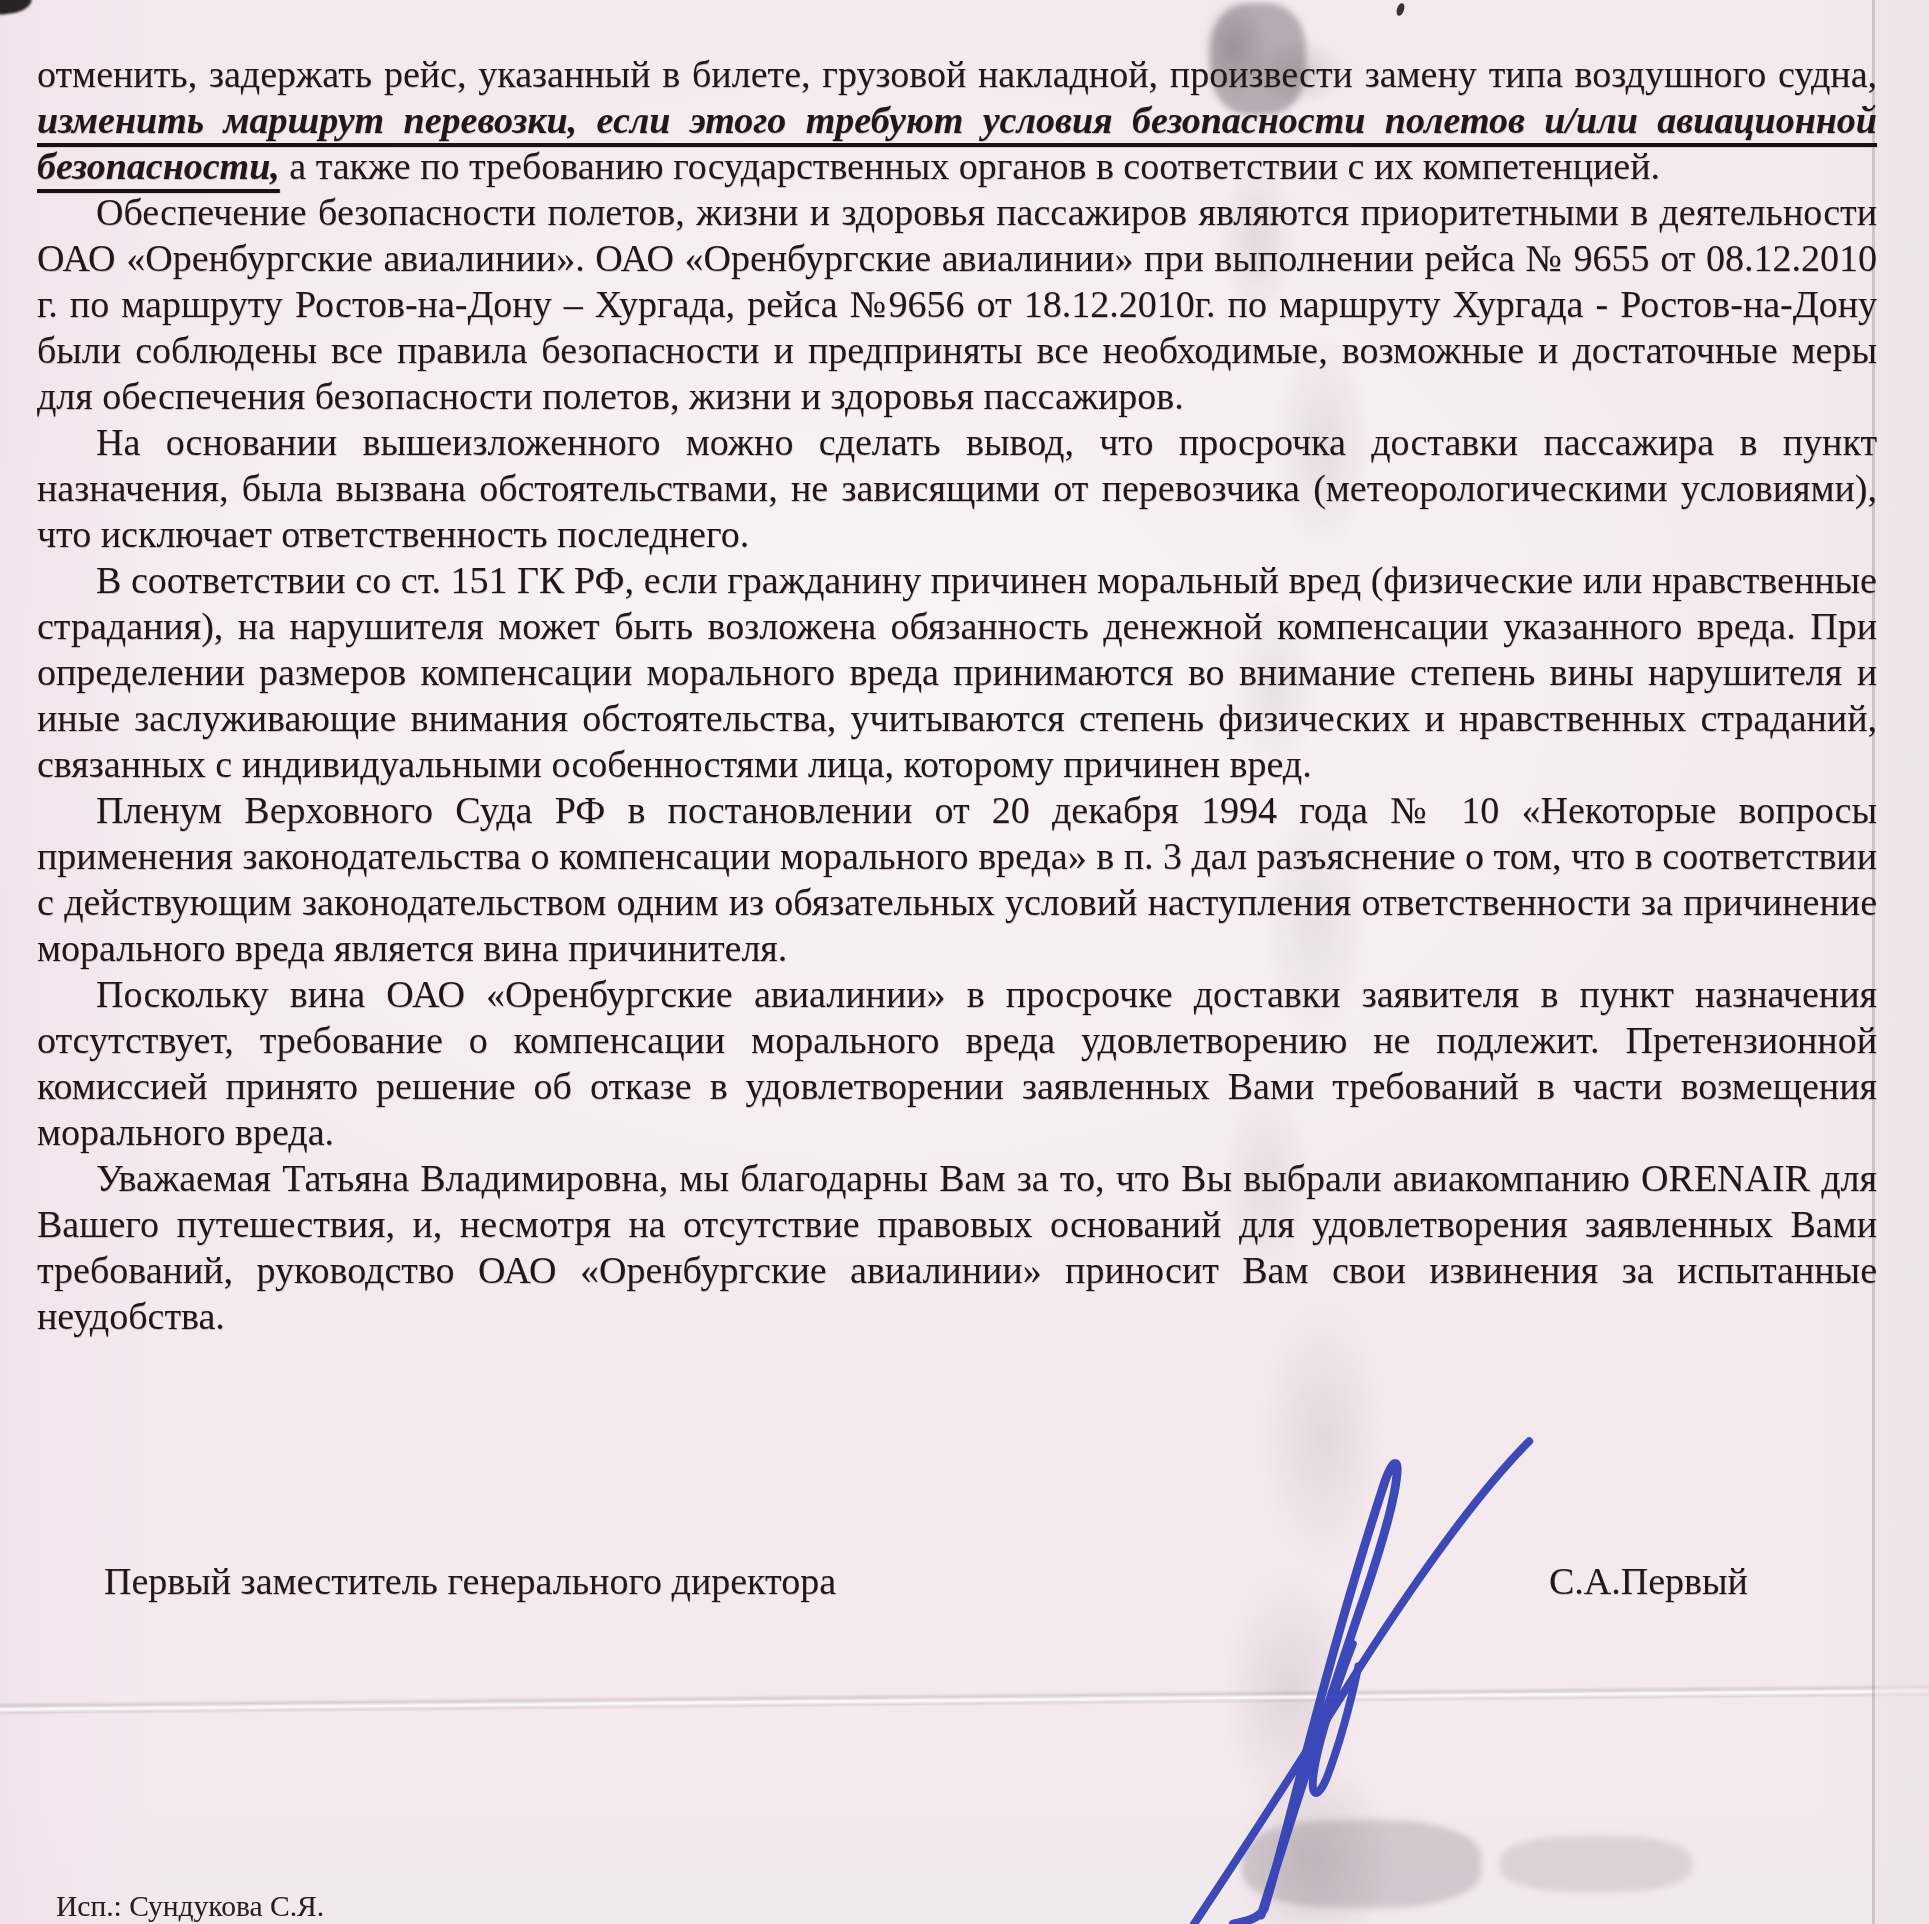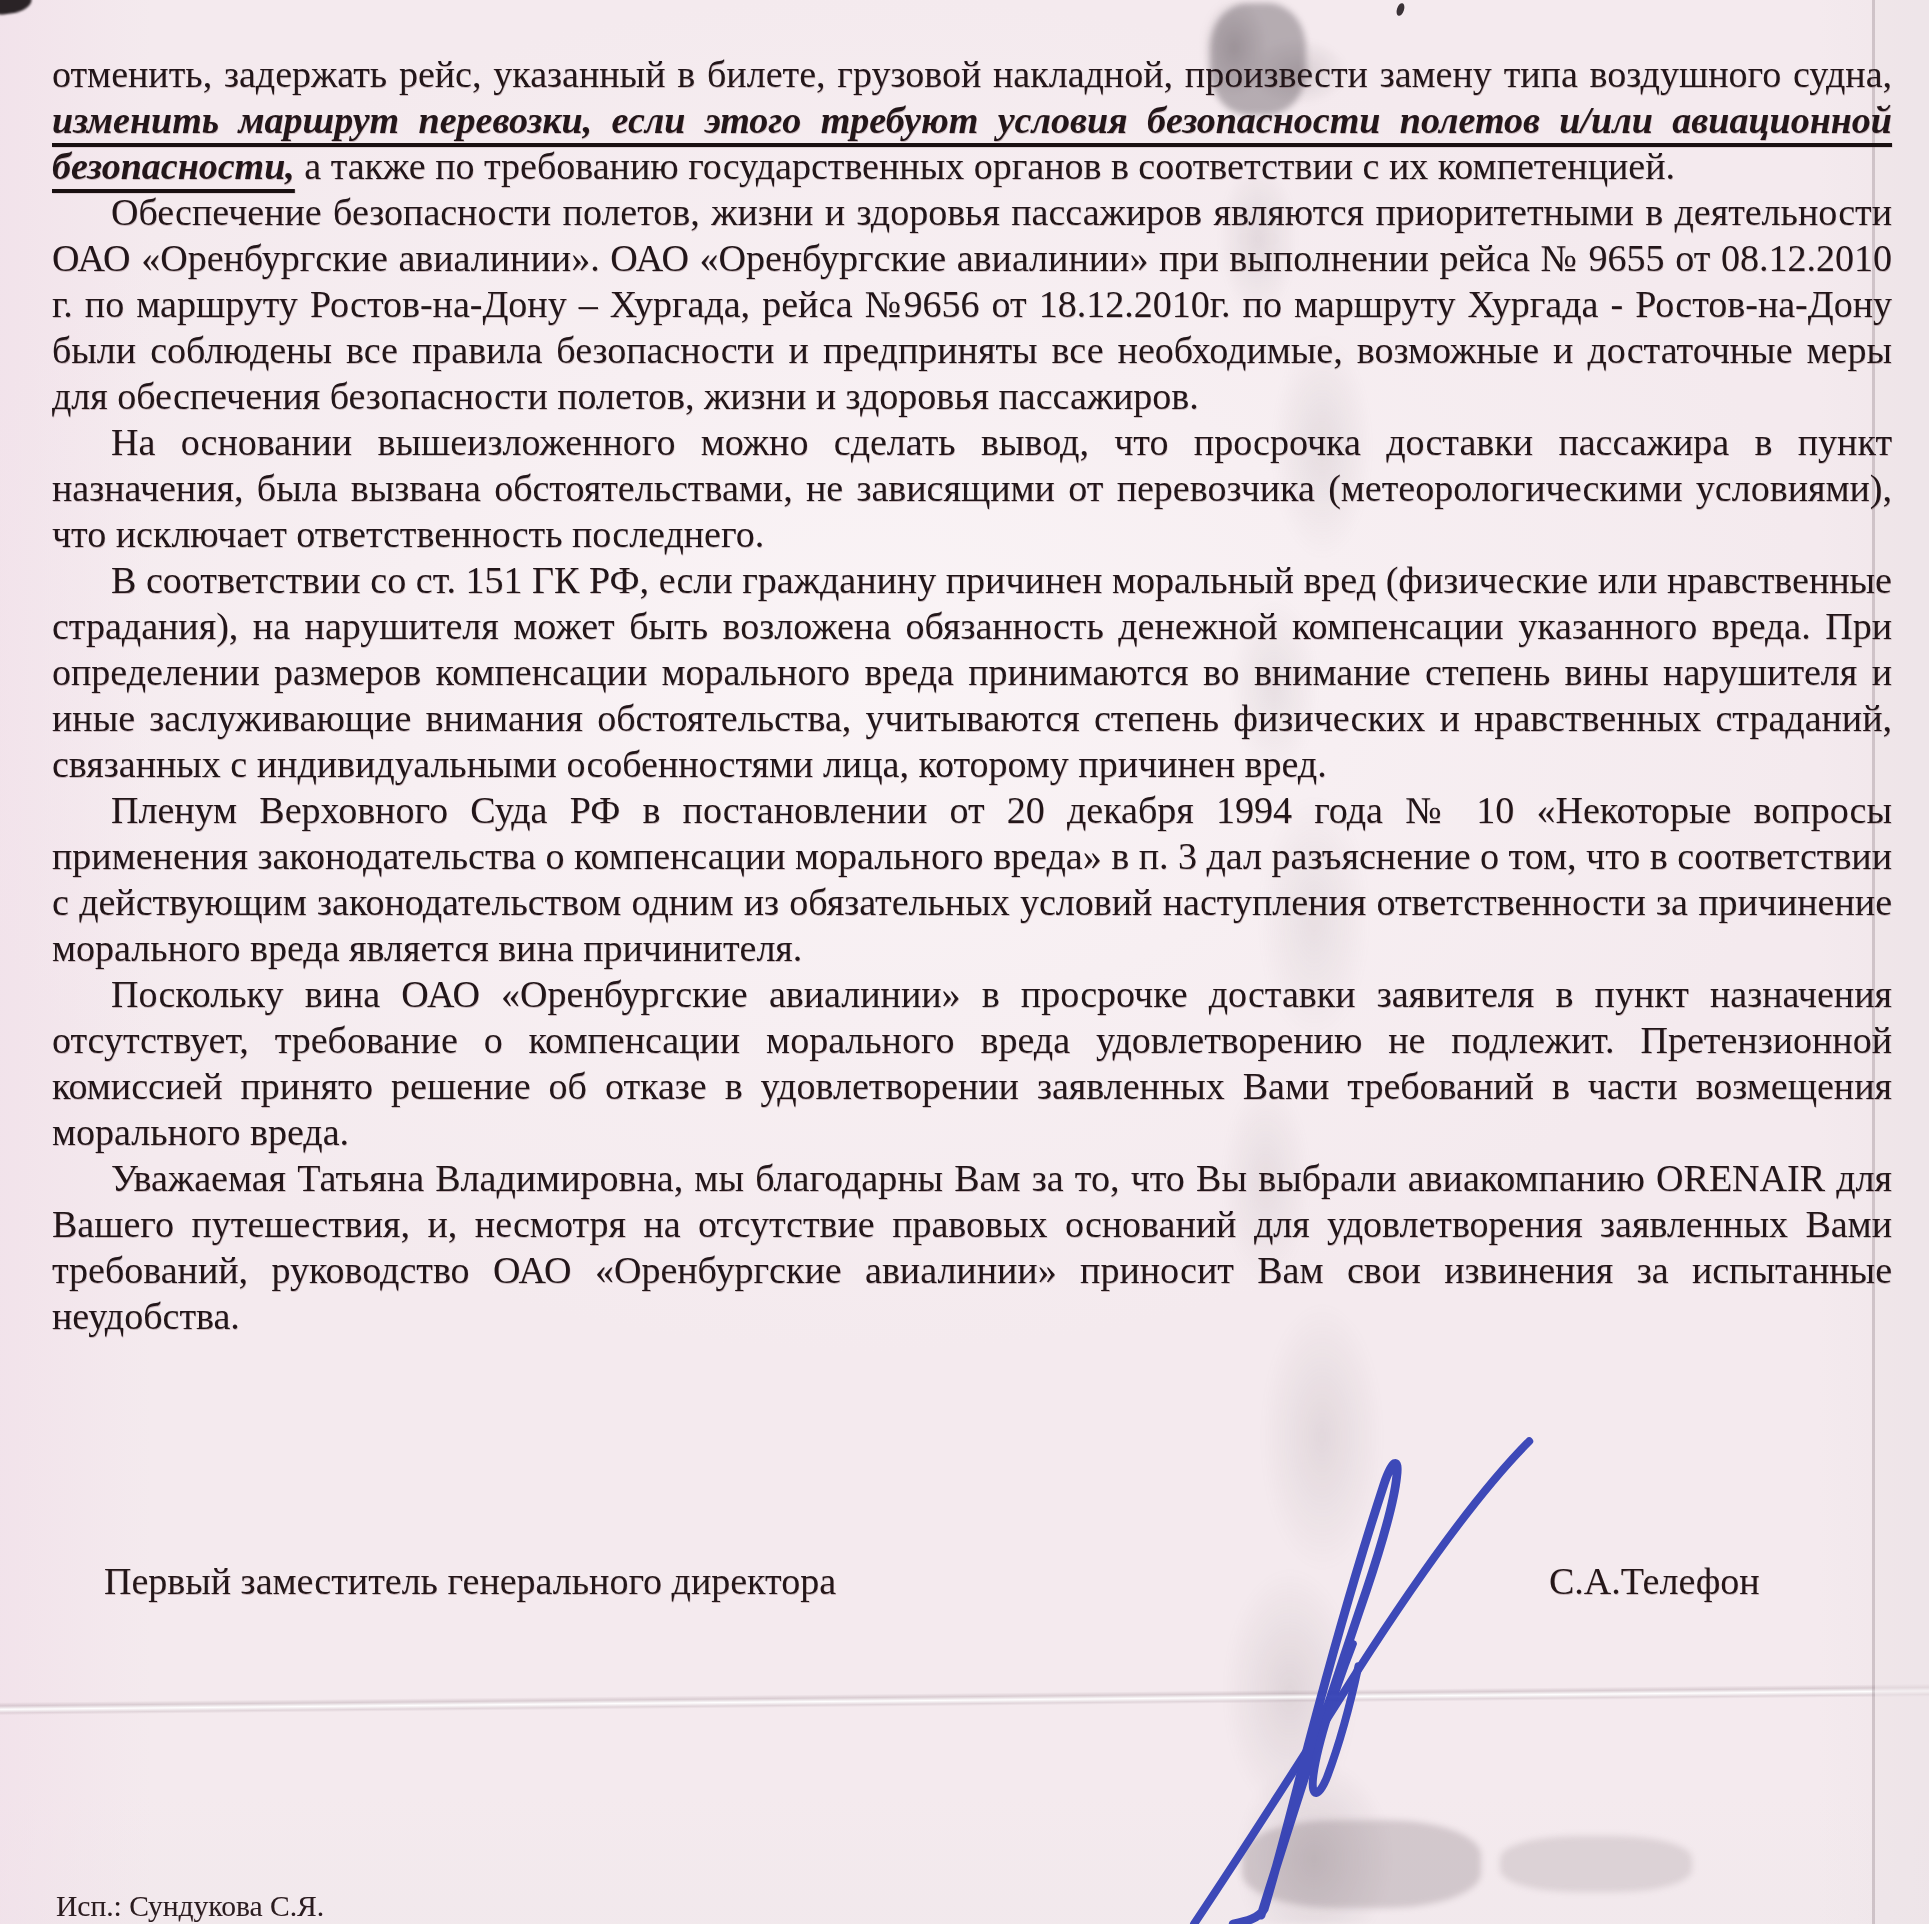--- a/index.html
+++ b/index.html
@@ -13,21 +13,21 @@
   .page {
     position: absolute; inset: 0;
     background:
       linear-gradient(90deg, rgba(240,221,232,.55), rgba(247,240,243,0) 152px),
       linear-gradient(270deg, rgba(234,225,229,.45), rgba(247,240,243,0) 112px),
       linear-gradient(0deg, rgba(238,231,234,.4), rgba(247,240,243,0) 128px),
       radial-gradient(1117px 798px at 45% 35%, #faf4f6, #f4eaee 85%);
   }
   
   .letter-text {
-    position: absolute; left: 52px; top: 51px; width: 1840px;
+    position: absolute; left: 37px; top: 51px; width: 1840px;
     font-size: 38px; line-height: 46px;
     color: #221619;
     text-align: justify;
     text-shadow: 0.5px 0.5px 0.6px rgba(95,45,55,.28);
   }
   .letter-text p { margin: 0; text-indent: 59px; }
   .letter-text p.no-indent { text-indent: 0; }
   .em-clause {
     font-weight: 700; font-style: italic;
     text-decoration: underline;
@@ -116,21 +116,21 @@
     <p class="no-indent"><span>отменить, задержать рейс, указанный в билете, грузовой накладной, произвести замену типа воздушного судна, </span><span class="em-clause">изменить маршрут перевозки, если этого требуют условия безопасности полетов и/или авиационной безопасности,</span><span> а также по требованию государственных органов в соответствии с их компетенцией.</span></p>
     <p>Обеспечение безопасности полетов, жизни и здоровья пассажиров являются приоритетными в деятельности ОАО «Оренбургские авиалинии». ОАО «Оренбургские авиалинии» при выполнении рейса № 9655 от 08.12.2010 г. по маршруту Ростов-на-Дону – Хургада, рейса №9656 от 18.12.2010г. по маршруту Хургада - Ростов-на-Дону были соблюдены все правила безопасности и предприняты все необходимые, возможные и достаточные меры для обеспечения безопасности полетов, жизни и здоровья пассажиров.</p>
     <p>На основании вышеизложенного можно сделать вывод, что просрочка доставки пассажира в пункт назначения, была вызвана обстоятельствами, не зависящими от перевозчика (метеорологическими условиями), что исключает ответственность последнего.</p>
     <p>В соответствии со ст. 151 ГК РФ, если гражданину причинен моральный вред (физические или нравственные страдания), на нарушителя может быть возложена обязанность денежной компенсации указанного вреда. При определении размеров компенсации морального вреда принимаются во внимание степень вины нарушителя и иные заслуживающие внимания обстоятельства, учитываются степень физических и нравственных страданий, связанных с индивидуальными особенностями лица, которому причинен вред.</p>
     <p>Пленум Верховного Суда РФ в постановлении от 20 декабря 1994 года № 10 «Некоторые вопросы применения законодательства о компенсации морального вреда» в п. 3 дал разъяснение о том, что в соответствии с действующим законодательством одним из обязательных условий наступления ответственности за причинение морального вреда является вина причинителя.</p>
     <p>Поскольку вина ОАО «Оренбургские авиалинии» в просрочке доставки заявителя в пункт назначения отсутствует, требование о компенсации морального вреда удовлетворению не подлежит. Претензионной комиссией принято решение об отказе в удовлетворении заявленных Вами требований в части возмещения морального вреда.</p>
     <p>Уважаемая Татьяна Владимировна, мы благодарны Вам за то, что Вы выбрали авиакомпанию ORENAIR для Вашего путешествия, и, несмотря на отсутствие правовых оснований для удовлетворения заявленных Вами требований, руководство ОАО «Оренбургские авиалинии» приносит Вам свои извинения за испытанные неудобства.</p>
   </div>
 
   <div class="closing">
-    <p class="signer-line"><span>Первый заместитель генерального директора</span><span class="signer-name">С.А.Телефон</span></p>
+    <p class="signer-line"><span>Первый заместитель генерального директора</span><span class="signer-name">С.А.Первый</span></p>
   </div>
 
   <div class="footer">
     <p>Исп.: Сундукова С.Я.</p>
     <p>Телефон/факс: (3532) 676-661</p>
   </div>
 
   <svg class="signature-svg" viewBox="0 0 2418 2411" width="1930" height="1924">
     <g fill="none" stroke="#2e3cb4" stroke-linecap="round" opacity="0.92">
       <path stroke-width="10" d="M 1496 2411 C 1570 2300 1640 2190 1700 2095 C 1790 1955 1862 1860 1916 1806"></path>

